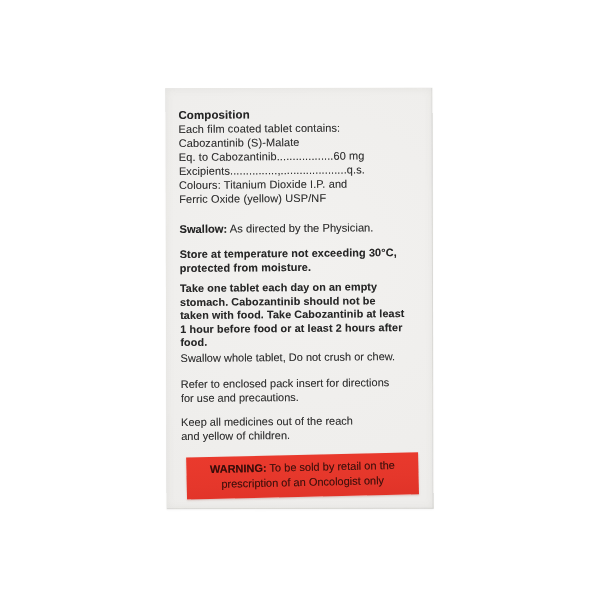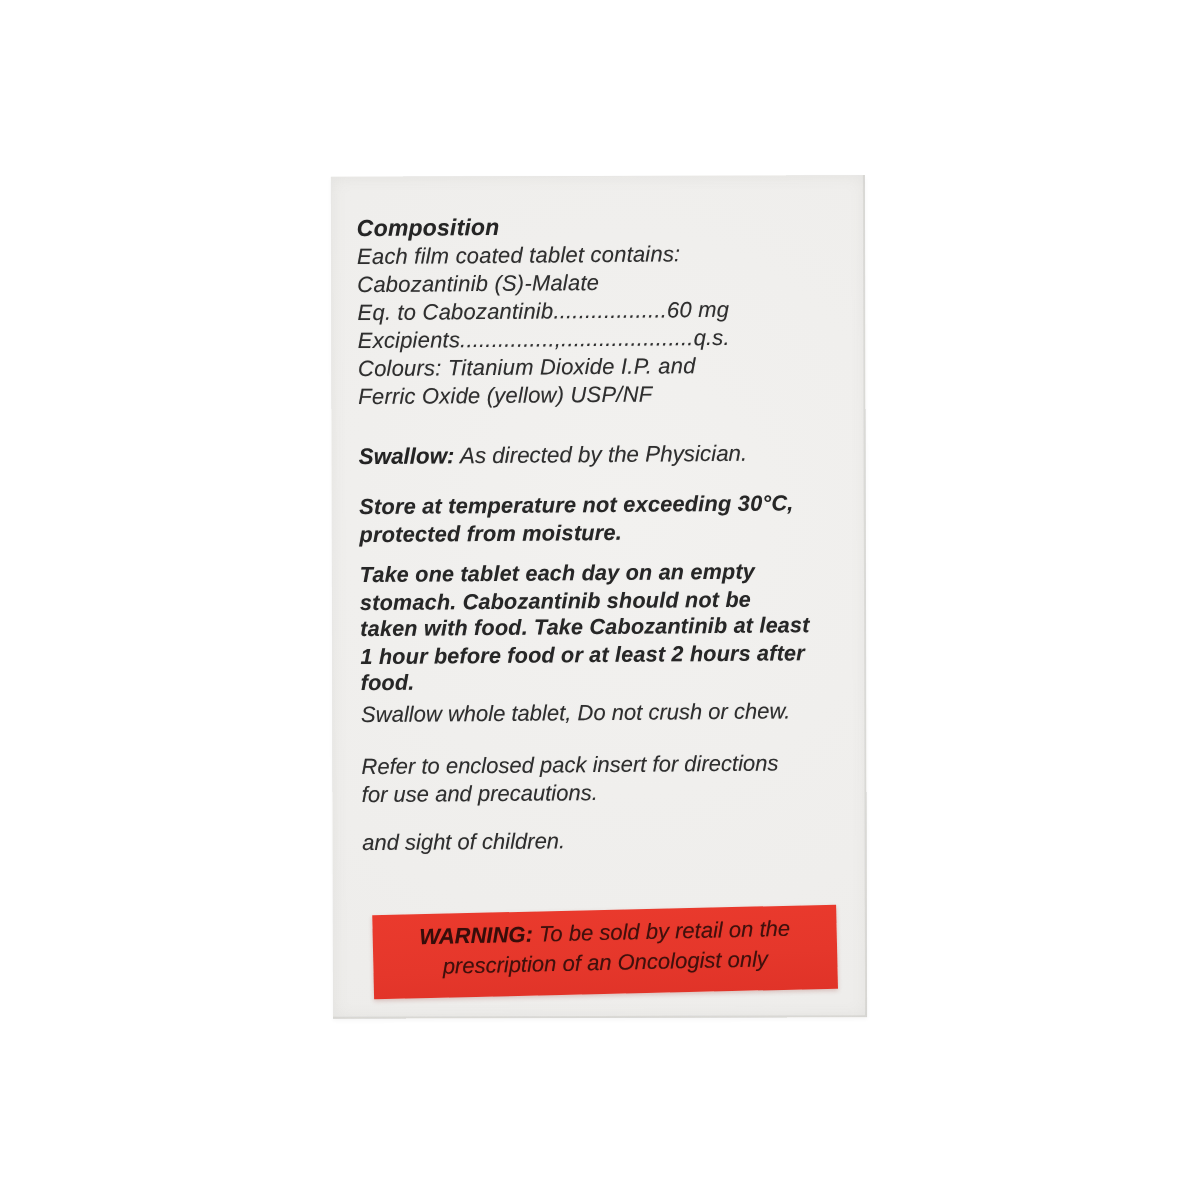--- a/index.html
+++ b/index.html
@@ -3,21 +3,21 @@
 <meta charset="utf-8">
 <style>
   * { margin: 0; padding: 0; box-sizing: border-box; }
   html, body {
     width: 600px; height: 600px;
     background: #ffffff;
     font-family: "Liberation Sans", sans-serif;
     overflow: hidden;
     position: relative;
   }
-  .stage { position: absolute; inset: 0; font-style: italic; }
+  .stage { position: absolute; inset: 0; }
 
   
   .carton {
     position: absolute;
     left: 166px; top: 88px;
     width: 267px; height: 421px;
     background:
       radial-gradient(ellipse 140% 90% at 55% 40%, #f2f1ef 0%, #efeeec 55%, #eceBe9 100%);
     background-color: #f0efed;
     box-shadow:
@@ -100,21 +100,22 @@
       </div>
 
       <div class="blk swallow">Swallow whole tablet, Do not crush or chew.</div>
 
       <div class="blk refer">
         <div class="line">Refer to enclosed pack insert for directions</div>
         <div class="line">for use and precautions.</div>
       </div>
 
       <div class="blk keep">
-        <div class="line">and sight of children.</div>
+        <div class="line">Keep all medicines out of the reach</div>
+        <div class="line">and yellow of children.</div>
       </div>
 
       <div class="warning">
         <div class="line">
           <span class="b">WARNING:</span><span> To be sold by retail on the</span>
         </div>
         <div class="line">prescription of an Oncologist only</div>
       </div>
 
     </div>

